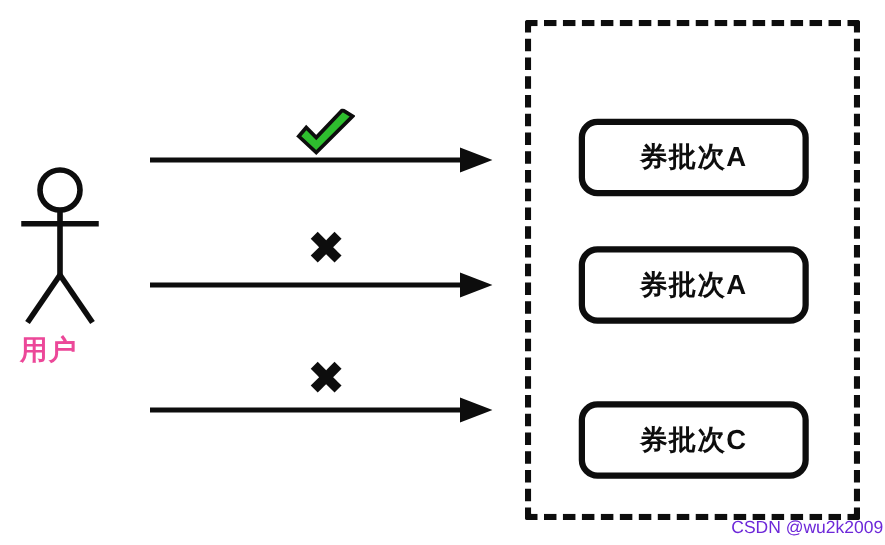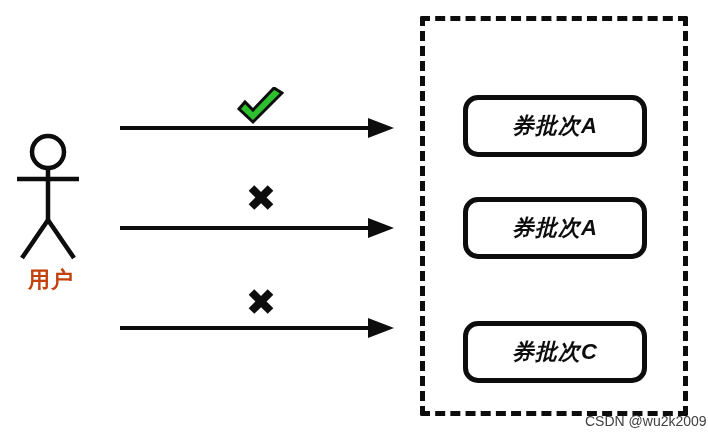--- a/index.html
+++ b/index.html
@@ -5,23 +5,23 @@
   html,body{margin:0;padding:0;background:#ffffff;}
   #canvas{
     position:relative;
     width:708px;height:436px;
     background:#ffffff;
     overflow:hidden;
     font-family:"Liberation Sans","DejaVu Sans",sans-serif;
   }
   .abs{position:absolute;}
   .actor-label{
-    left:20px;top:265px;width:62px;
+    left:8px;top:265px;width:62px;
     text-align:center;
-    font-size:22px;font-weight:bold;color:#c2410c;
+    font-size:22px;font-weight:bold;color:#ec4899;
     letter-spacing:1px;
   }
   .arrow{left:120px;width:274px;height:24px;}
   .arrow-1{top:116px;}
   .arrow-2{top:216px;}
   .arrow-3{top:316px;}
   .check-wrap{left:236px;top:87px;height:38px;}
   .cross{
     left:238px;width:46px;
     font-size:37px;font-weight:bold;color:#0d0d0d;
@@ -44,28 +44,27 @@
   }
   .batch-box{
     left:38px;width:184px;height:62px;
     border:5px solid #0d0d0d;
     border-radius:15px;
     box-sizing:border-box;
     background:#ffffff;
     display:flex;align-items:center;justify-content:center;
     font-size:22px;font-weight:bold;color:#0d0d0d;
     letter-spacing:1px;
-    font-style:italic;
   }
   .batch-a{top:74px;}
   .batch-b{top:176px;}
   .batch-c{top:276px;margin-top:24px;}
   .watermark{
     left:585px;top:413px;width:120px;
-    font-size:14px;color:#404040;
+    font-size:14px;color:#6d28d9;
     text-align:left;white-space:nowrap;
   }
 </style>
 </head>
 <body>
 
 <div id="canvas">
 
   <svg class="abs" style="left:13px;top:127px;" width="70" height="135" viewBox="0 0 70 135">
     <circle cx="35" cy="25" r="16" fill="none" stroke="#0d0d0d" stroke-width="4.5"></circle>

